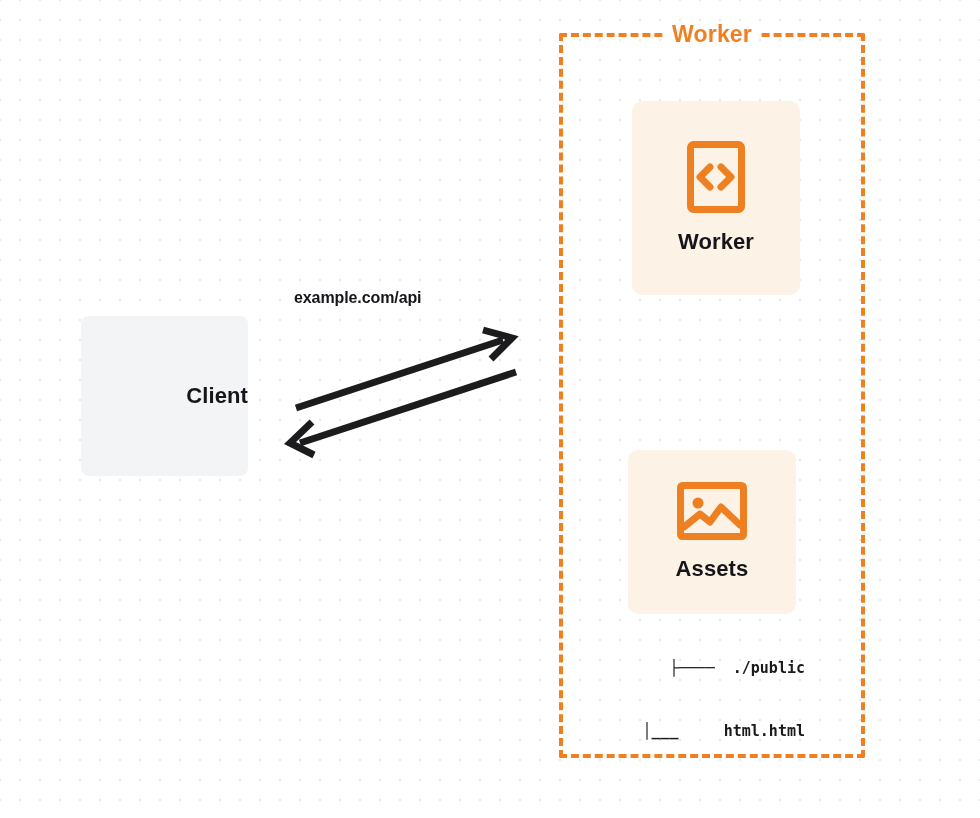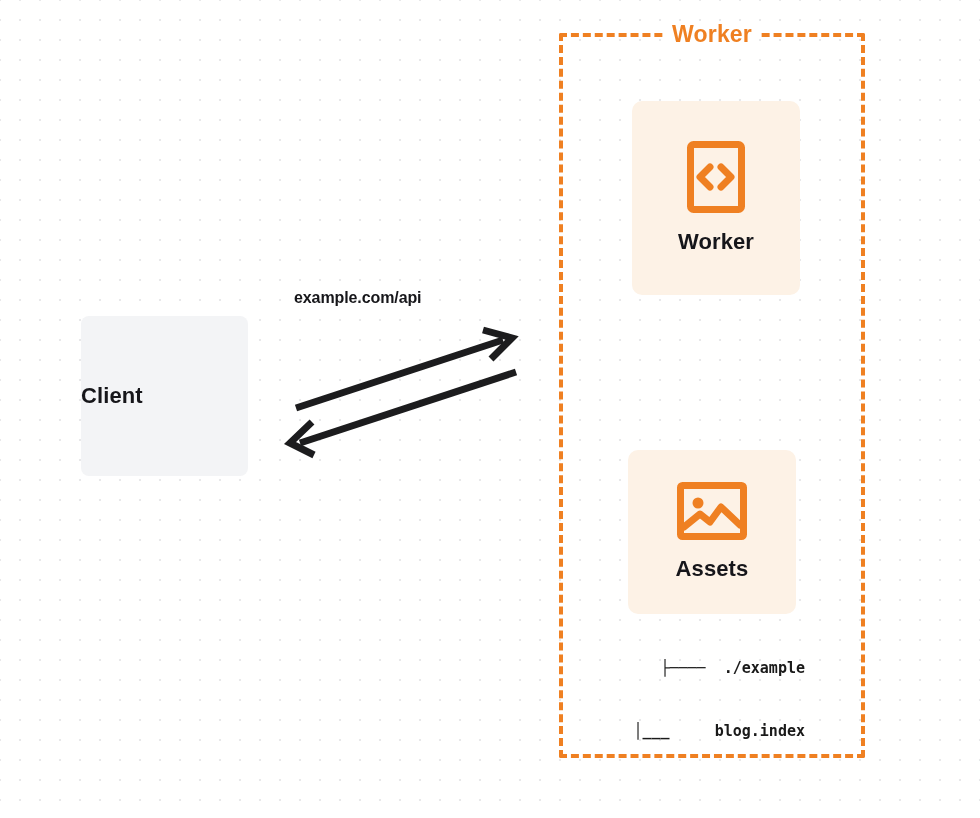--- a/index.html
+++ b/index.html
@@ -23,21 +23,21 @@
   .client-box {
     position: absolute;
     left: 81px;
     top: 316px;
     width: 167px;
     height: 160px;
     background: #f3f4f6;
     border-radius: 8px;
     display: flex;
     align-items: center;
-    justify-content: flex-start;
+    justify-content: flex-end;
   }
   .client-label {
     font-size: 22px;
     font-weight: bold;
     color: #16161a;
     letter-spacing: 0.1px;
   }
 
   
   .arrows-svg {
@@ -179,18 +179,18 @@
       <svg width="70" height="58" viewBox="0 0 70 58">
         <rect x="3.5" y="3.5" width="63" height="51" rx="2" ry="2" fill="none" stroke="#ef8022" stroke-width="7"></rect>
         <circle cx="21" cy="21" r="5.5" fill="#ef8022"></circle>
         <polyline points="7,45 23,32 33,40 44,25 63,43" fill="none" stroke="#ef8022" stroke-width="7" stroke-linecap="round" stroke-linejoin="round"></polyline>
       </svg>
     </div>
     <span class="card-label">Assets</span>
   </div>
 
   <div class="file-tree">
-    <span class="file-tree-row">├────  ./example</span>
-    <span class="file-tree-row">│___     blog.index</span>
+    <span class="file-tree-row">├────  ./public</span>
+    <span class="file-tree-row">│___     html.html</span>
     
   </div>
 
 </div>
 
 </body></html>

